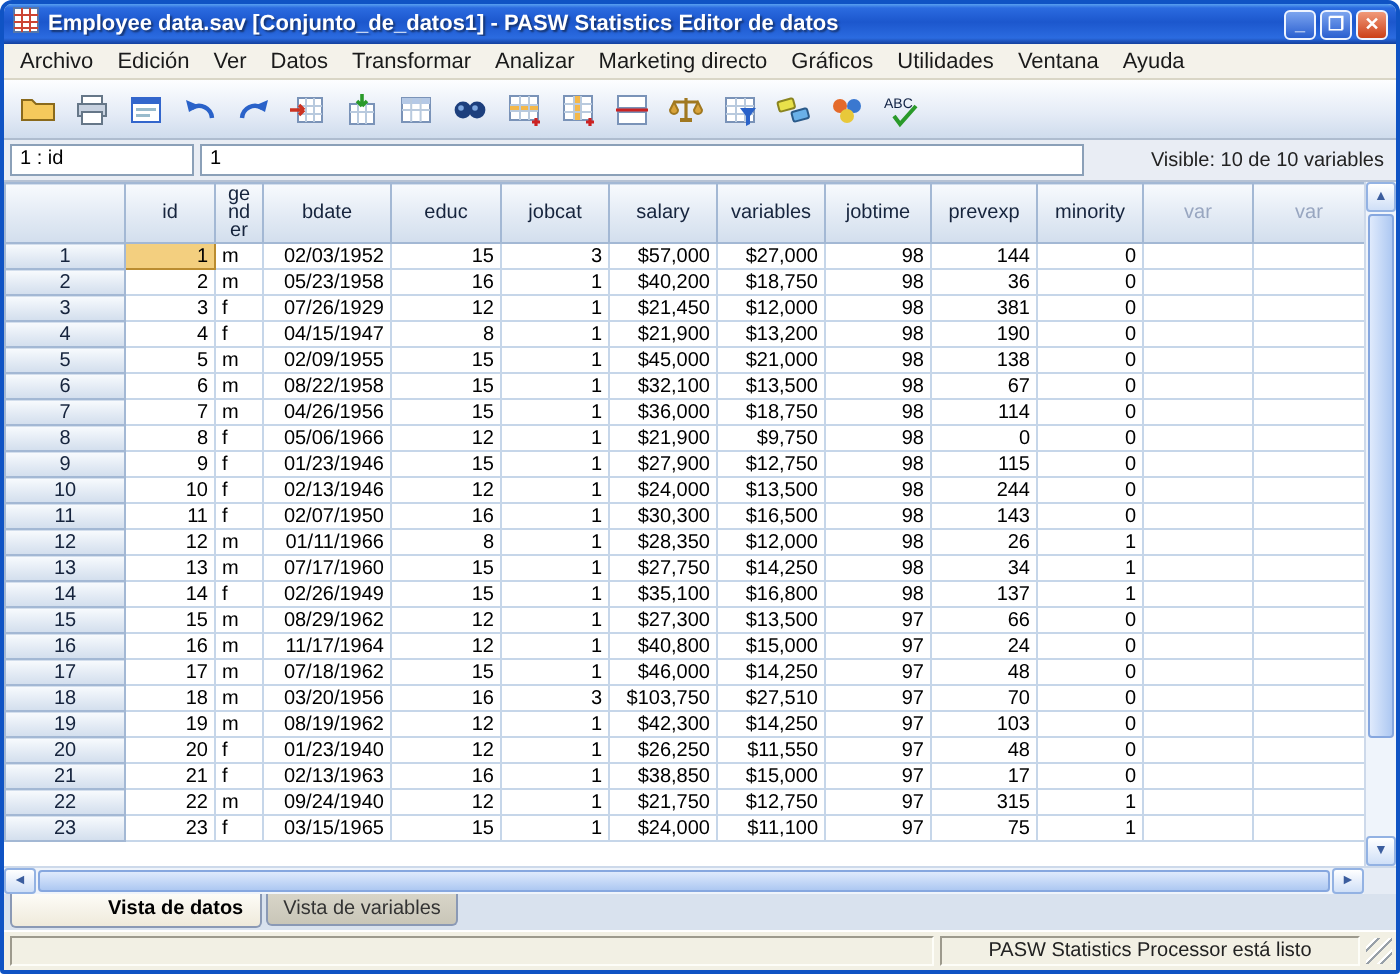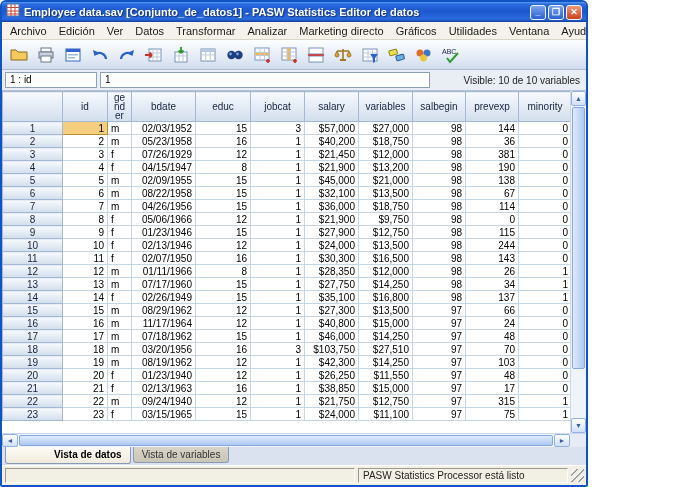--- a/index.html
+++ b/index.html
@@ -1,17 +1,17 @@
 <!DOCTYPE html>
 <html><head>
 <meta charset="utf-8">
 <style>
   * { box-sizing: border-box; margin: 0; padding: 0; }
   html,body { width:700px; height:487px; overflow:hidden; font-family:"Liberation Sans", sans-serif; }
-  .window{ width:588px; height:487px; border:2px solid #0f53c4; border-radius:6px 6px 2px 2px;
+  .window{ width:700px; height:487px; border:2px solid #0f53c4; border-radius:6px 6px 2px 2px;
            display:flex; flex-direction:column; overflow:hidden; background:#ece9d8; }
 
   
   .titlebar{ height:20px; flex:0 0 20px; display:flex; align-items:center; gap:4px; padding:0 4px;
     background:linear-gradient(180deg,#58a0f0 0%,#2b6be0 10%,#1c57cd 45%,#2b6be0 85%,#123f9e 100%); }
   .title-text{ flex:1; color:#fff; font-weight:bold; font-size:11px; white-space:nowrap; overflow:hidden;
     text-shadow:1px 1px 1px #16346f; }
   .win-buttons{ display:flex; gap:2px; }
   .wbtn{ width:16px; height:15px; border:1px solid #eef4ff; border-radius:3px; color:#fff; font-size:9px;
     line-height:13px; text-align:center; font-weight:bold; }
@@ -70,21 +70,21 @@
   .tab{ height:16px; padding:1px 8px 2px; font-size:10px; border:1px solid #8a99b5; border-top:none;
     border-radius:0 0 3px 3px; background:linear-gradient(180deg,#d8d5c8,#c9c6b8); color:#333;
     display:flex; align-items:center; white-space:nowrap; }
   .tab.active{ background:linear-gradient(180deg,#fdfcf7,#efeadb); font-weight:bold; color:#000; height:17px;padding-left:48px; }
 
   
   .statusbar{ height:20px; flex:0 0 20px; display:flex; align-items:center; gap:3px; padding:2px 2px 2px 3px;
     background:#f2f0e4; border-top:1px solid #fff; font-size:10px; color:#222; }
   .status-panel{ height:15px; border:1px solid; border-color:#9d9a8d #fdfdf8 #fdfdf8 #9d9a8d; padding:1px 4px; }
   .status-left{ flex:1; }
-  .status-right{ width:210px; white-space:nowrap; overflow:hidden; }
+  .status-right{ width:210px; white-space:nowrap; overflow:hidden;text-align:center; }
   .grip{ width:13px; height:13px;
     background:repeating-linear-gradient(135deg, transparent 0 3px, #fff 3px 4px, #98a0a8 4px 5px); }
 </style>
 </head>
 <body>
 
 <div class="window">
 
   <div class="titlebar">
     <span>
@@ -264,21 +264,21 @@
           <thead>
             <tr>
               <th></th>
               <th>id</th>
               <th class="wrap">ge<br>nd<br>er</th>
               <th>bdate</th>
               <th>educ</th>
               <th>jobcat</th>
               <th>salary</th>
               <th>variables</th>
-              <th>salbegin</th>
+              <th>jobtime</th>
               <th>prevexp</th>
               <th>minority</th>
               <th class="varcol">var</th>
               <th class="varcol">var</th>
             </tr>
           </thead>
           <tbody>
             <tr>
               <th>1</th>
               <td class="active">1</td>

